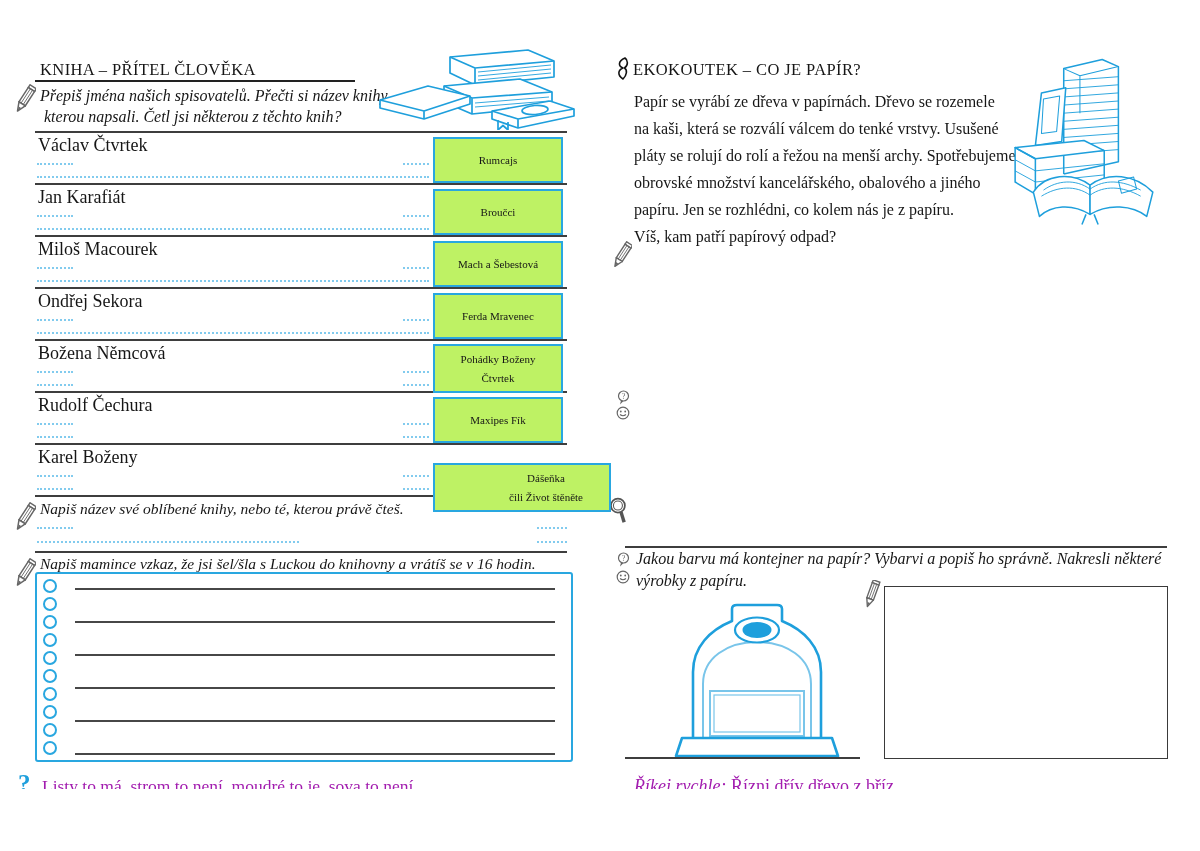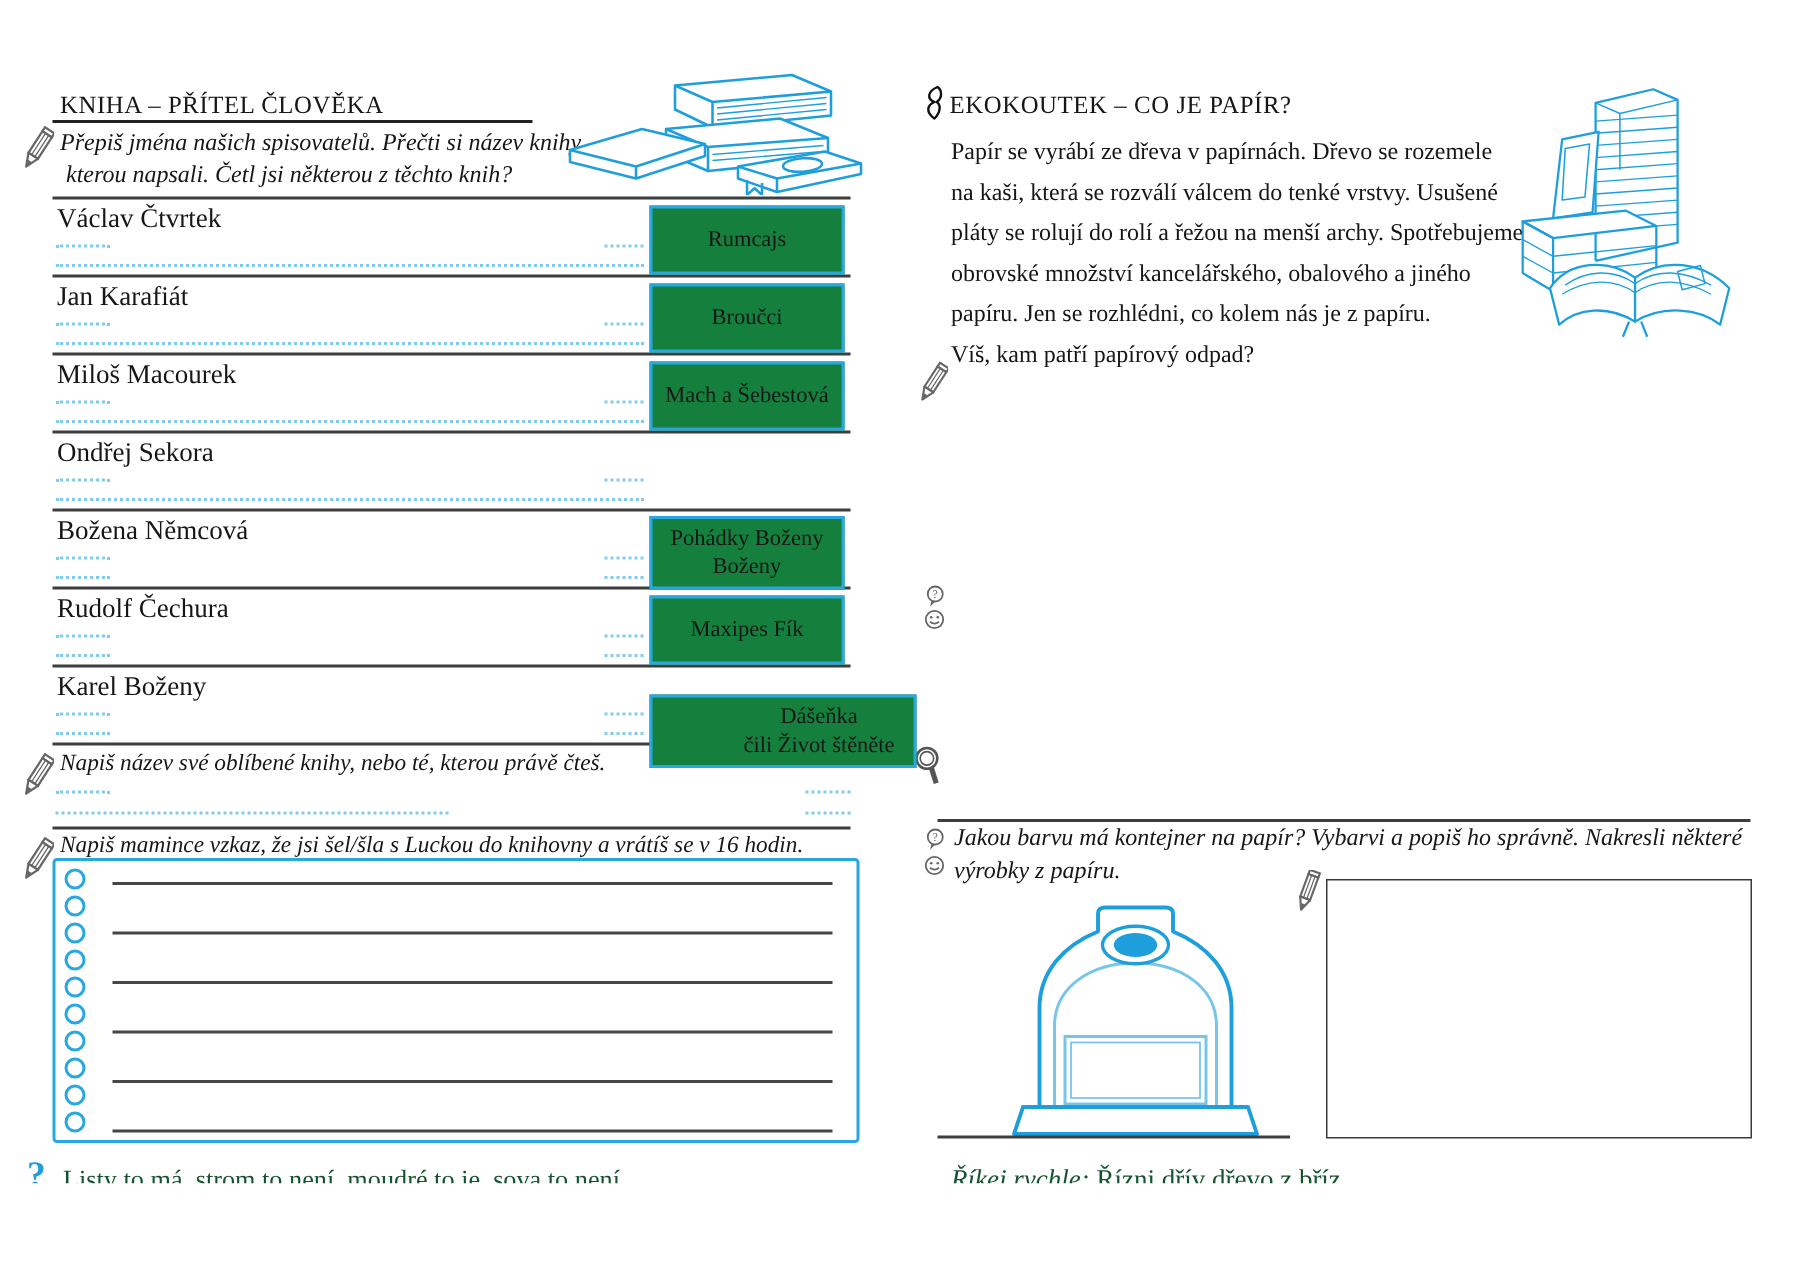--- a/index.html
+++ b/index.html
@@ -8,27 +8,27 @@
   .abs{position:absolute;}
   .nowrap{white-space:nowrap;}
   .ital{font-style:italic;}
   .dot{position:absolute;height:0;border-bottom:2px dotted #82cbee;}
   .sline{position:absolute;height:2px;background:#3e3e3e;}
   .title{font-size:16.5px;letter-spacing:.4px;}
   .intro{font-size:16px;line-height:21px;font-style:italic;}
   .para{font-size:16px;line-height:27.5px;}
   .arow{position:absolute;left:35px;width:532px;height:52px;border-top:2px solid #3e3e3e;}
   .aname{position:absolute;left:3px;top:2px;font-size:18px;}
-  .bbox{position:absolute;left:398px;width:126px;border:2px solid #29a7e0;background:#15803d;
+  .bbox{position:absolute;left:398px;width:126px;border:2px solid #29a7e0;background:#bef264;
         display:flex;flex-direction:column;align-items:center;justify-content:center;
-        font-size:15px;line-height:19px;text-align:center;z-index:2;}
+        font-size:11px;line-height:19px;text-align:center;z-index:2;}
   .bbox span{display:block;}
   .qtext{position:absolute;left:10px;top:2px;font-size:16px;font-style:italic;white-space:nowrap;}
   .task{font-size:15.5px;font-style:italic;white-space:nowrap;}
-  .bluetext{color:#14532d;}
+  .bluetext{color:#a21caf;}
   .notebook{position:absolute;left:35px;top:572px;width:534px;height:186px;
             border:2.5px solid #29a7e0;border-radius:3px;background:#fff;}
   .rings{position:absolute;left:6px;top:5px;display:flex;flex-direction:column;gap:4px;}
   .ring{width:10px;height:10px;border:2px solid #29a7e0;border-radius:50%;background:#fff;}
   .nline{position:absolute;left:38px;right:16px;height:2px;background:#474747;}
   .pgnum{font-family:"Liberation Sans",sans-serif;font-size:17px;color:#111;}
   .qicon{font-size:25px;color:#1e9fdc;font-weight:bold;}
 </style>
 </head>
 <body>
@@ -103,30 +103,34 @@
       <div class="bbox" style="top:4px;height:42px;">
         <span>Mach a Šebestová</span>
         <span></span>
       </div>
     </div>
     <div class="arow" style="top:287px;">
       <div class="aname">Ondřej Sekora</div>
       <div class="dot" style="left:2px;top:30px;width:36px;"></div>
       <div class="dot" style="left:368px;top:30px;width:26px;"></div>
       <div class="dot" style="left:2px;top:43px;width:392px;"></div>
+      <div class="bbox" style="top:4px;height:42px;">
+        <span>Ferda Mravenec</span>
+        <span></span>
+      </div>
     </div>
     <div class="arow" style="top:339px;">
       <div class="aname">Božena Němcová</div>
       <div class="dot" style="left:2px;top:30px;width:36px;"></div>
       <div class="dot" style="left:368px;top:30px;width:26px;"></div>
       <div class="dot" style="left:2px;top:43px;width:36px;"></div>
       <div class="dot" style="left:368px;top:43px;width:26px;"></div>
       <div class="bbox" style="top:3px;height:45px;">
         <span>Pohádky Boženy</span>
-        <span>Boženy</span>
+        <span>Čtvrtek</span>
       </div>
     </div>
     <div class="arow" style="top:391px;">
       <div class="aname">Rudolf Čechura</div>
       <div class="dot" style="left:2px;top:30px;width:36px;"></div>
       <div class="dot" style="left:368px;top:30px;width:26px;"></div>
       <div class="dot" style="left:2px;top:43px;width:36px;"></div>
       <div class="dot" style="left:368px;top:43px;width:26px;"></div>
       <div class="bbox" style="top:4px;height:42px;">
         <span>Maxipes Fík</span>

